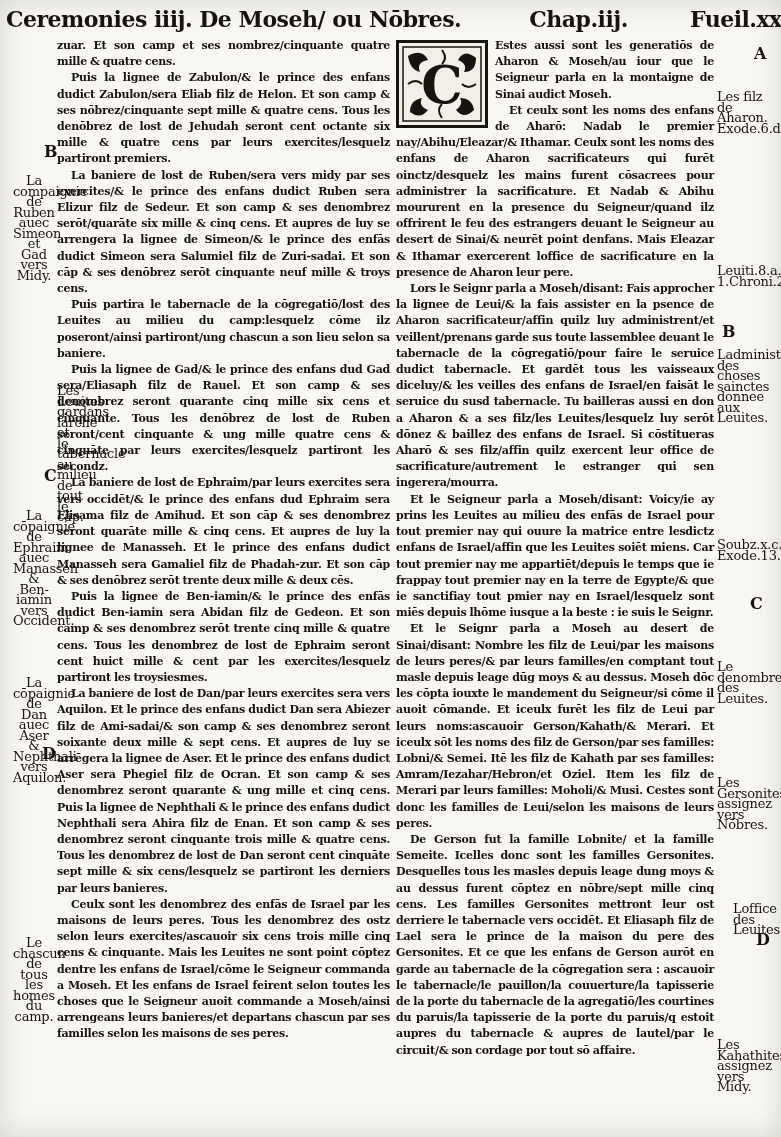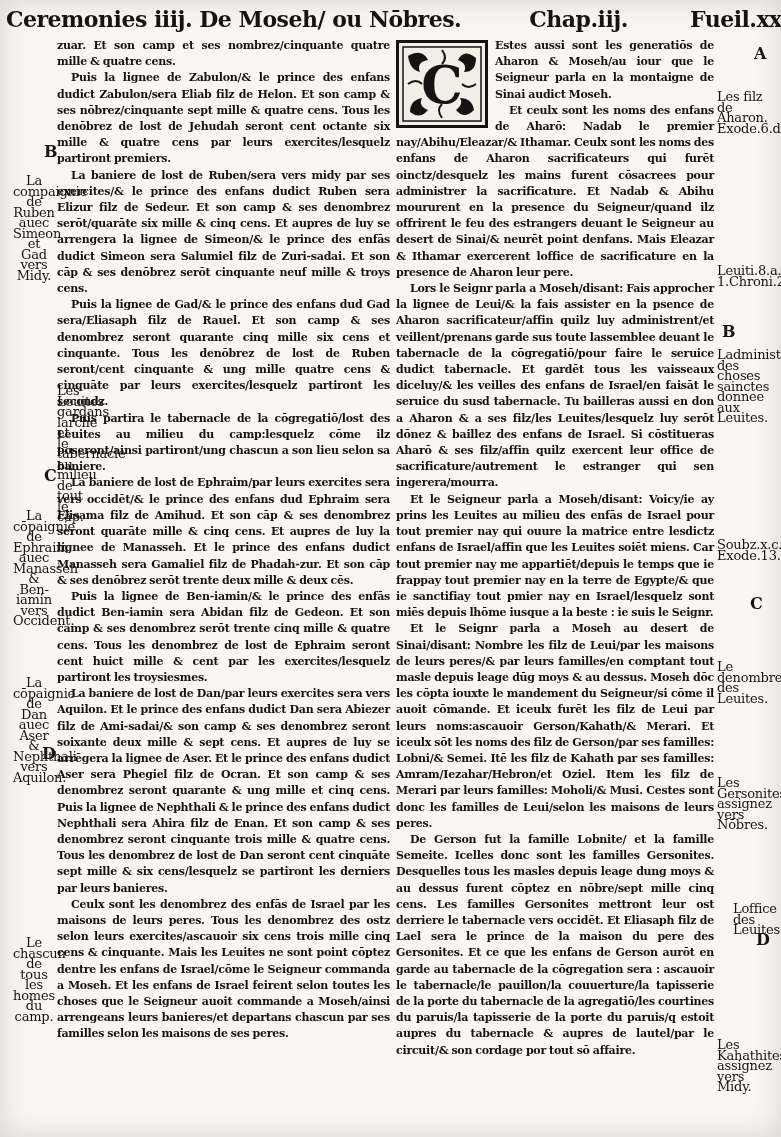--- a/index.html
+++ b/index.html
@@ -85,22 +85,22 @@
       <div class="mnote" style="top:449px;margin-top:24px;">La cōpaignie de Ephraim auec Manasseh &amp; Ben-iamin vers Occident.</div>
       <div class="mnote" style="top:640px;">La cōpaignie de Dan auec Aser &amp; Nephthali vers Aquilon.</div>
       <span class="mletter" style="top:706px;left:42px;">D</span>
       <div class="mnote" style="top:900px;">Le chascun de tous les homes du camp.</div>
     </div>
 
     <div class="lcol col">
       <p class="noindent">zuar. Et son camp et ses nombrez/cinquante quatre mille &amp; quatre cens.</p>
       <p>Puis la lignee de Zabulon/&amp; le prince des enfans dudict Zabulon/sera Eliab filz de Helon. Et son camp &amp; ses nōbrez/cinquante sept mille &amp; quatre cens. Tous les denōbrez de lost de Jehudah seront cent octante six mille &amp; quatre cens par leurs exercites/lesquelz partiront premiers.</p>
       <p>La baniere de lost de Ruben/sera vers midy par ses exercites/&amp; le prince des enfans dudict Ruben sera Elizur filz de Sedeur. Et son camp &amp; ses denombrez serōt/quarāte six mille &amp; cinq cens. Et aupres de luy se arrengera la lignee de Simeon/&amp; le prince des enfās dudict Simeon sera Salumiel filz de Zuri-sadai. Et son cāp &amp; ses denōbrez serōt cinquante neuf mille &amp; troys cens.</p>
+      <p>Puis partira le tabernacle de la cōgregatiō/lost des Leuites au milieu du camp:lesquelz cōme ilz poseront/ainsi partiront/ung chascun a son lieu selon sa baniere.</p>
       <p>Puis la lignee de Gad/&amp; le prince des enfans dud Gad sera/Eliasaph filz de Rauel. Et son camp &amp; ses denombrez seront quarante cinq mille six cens et cinquante. Tous les denōbrez de lost de Ruben seront/cent cinquante &amp; ung mille quatre cens &amp; cinquāte par leurs exercites/lesquelz partiront les secondz.</p>
-      <p>Puis partira le tabernacle de la cōgregatiō/lost des Leuites au milieu du camp:lesquelz cōme ilz poseront/ainsi partiront/ung chascun a son lieu selon sa baniere.</p>
       <p>La baniere de lost de Ephraim/par leurs exercites sera vers occidēt/&amp; le prince des enfans dud Ephraim sera Elisama filz de Amihud. Et son cāp &amp; ses denombrez seront quarāte mille &amp; cinq cens. Et aupres de luy la lignee de Manasseh. Et le prince des enfans dudict Manasseh sera Gamaliel filz de Phadah-zur. Et son cāp &amp; ses denōbrez serōt trente deux mille &amp; deux cēs.</p>
       <p>Puis la lignee de Ben-iamin/&amp; le prince des enfās dudict Ben-iamin sera Abidan filz de Gedeon. Et son camp &amp; ses denombrez serōt trente cinq mille &amp; quatre cens. Tous les denombrez de lost de Ephraim seront cent huict mille &amp; cent par les exercites/lesquelz partiront les troysiesmes.</p>
       <p>La baniere de lost de Dan/par leurs exercites sera vers Aquilon. Et le prince des enfans dudict Dan sera Abiezer filz de Ami-sadai/&amp; son camp &amp; ses denombrez seront soixante deux mille &amp; sept cens. Et aupres de luy se arrēgera la lignee de Aser. Et le prince des enfans dudict Aser sera Phegiel filz de Ocran. Et son camp &amp; ses denombrez seront quarante &amp; ung mille et cinq cens. Puis la lignee de Nephthali &amp; le prince des enfans dudict Nephthali sera Ahira filz de Enan. Et son camp &amp; ses denombrez seront cinquante trois mille &amp; quatre cens. Tous les denombrez de lost de Dan seront cent cinquāte sept mille &amp; six cens/lesquelz se partiront les derniers par leurs banieres.</p>
       <p>Ceulx sont les denombrez des enfās de Israel par les maisons de leurs peres. Tous les denombrez des ostz selon leurs exercites/ascauoir six cens trois mille cinq cens &amp; cinquante. Mais les Leuites ne sont point cōptez dentre les enfans de Israel/cōme le Seigneur commanda a Moseh. Et les enfans de Israel feirent selon toutes les choses que le Seigneur auoit commande a Moseh/ainsi arrengeans leurs banieres/et departans chascun par ses familles selon les maisons de ses peres.</p>
 
     </div>
 
     <div class="gutter"></div>
 
     <div class="rcol col">

